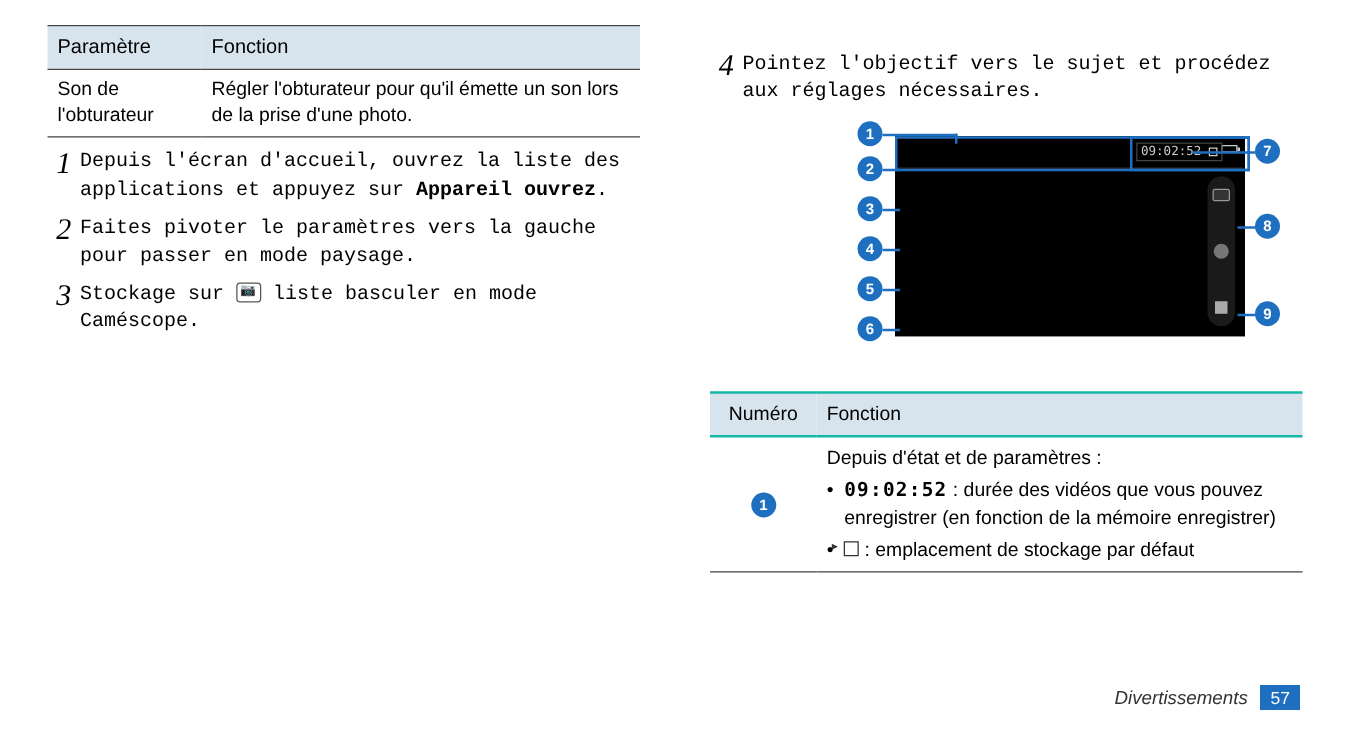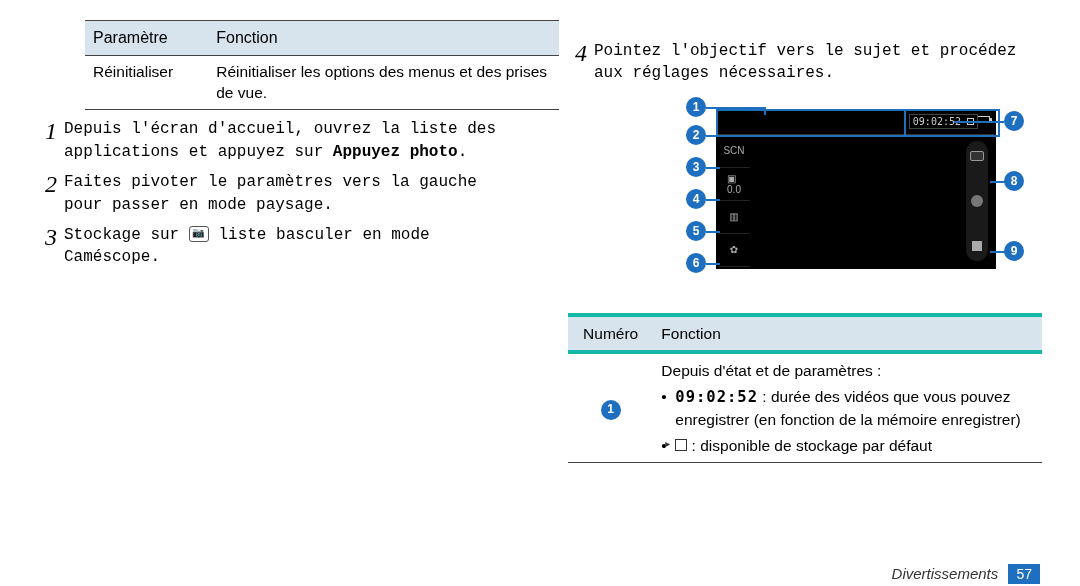--- a/index.html
+++ b/index.html
@@ -18,21 +18,20 @@
     padding: 20px 38px 20px 38px;
     position: relative;
   }
   .col-left { padding-right: 28px; }
   .col-right { padding-left: 28px; padding-top: 40px; }
 
   table.param {
     width: 100%;
     border-collapse: collapse;
     font-size: 15.5px;
-    margin-left: 47px;
   }
   table.param th, table.param td {
     border-top: 1px solid #444;
     border-bottom: 1px solid #444;
     padding: 6px 8px 6px 8px;
     text-align: left;
     vertical-align: top;
     line-height: 1.35;
   }
   table.param th {
@@ -156,21 +155,21 @@
   }
 
   
   table.num {
     width: 100%;
     border-collapse: collapse;
     font-size: 15.5px;
     margin-top: 6px;
   }
   table.num th, table.num td {
-    border-top: 4px solid #14b8a6;
+    border-top: 2px solid #14b8a6;
     border-bottom: 1px solid #444;
     padding: 6px 8px;
     text-align: left;
     vertical-align: top;
     line-height: 1.4;
   }
   table.num th { background: #d7e4ee; font-weight: 400; }
   table.num .nc { width: 18%; text-align: center; vertical-align: middle; }
   .bullet-list li { list-style: none; position: relative; padding-left: 14px; margin-top: 4px; }
   .bullet-list li::before { content: "•"; position: absolute; left: 0; top: 0; }
@@ -179,21 +178,21 @@
     display: inline-block;
     width: 12px; height: 12px;
     border: 1.5px solid #333;
     vertical-align: middle;
     position: relative; top: -1px;
   }
   .diskglyph::before { content:"▸"; position:absolute; left:-11px; top:-3px; font-size:10px; color:#333; }
 
   .footer {
     position: absolute;
-    bottom: 2px; right: 40px;
+    bottom: 18px; right: 40px;
     font-size: 15px;
     font-style: italic;
     color: #333;
   }
   .footer .pn {
     display: inline-block;
     background: #1e6fc0;
     color: #fff;
     font-style: normal;
     padding: 2px 8px;
@@ -213,31 +212,31 @@
 <div class="col col-left">
   <table class="param">
     <thead>
       <tr>
         <th class="c1">Paramètre</th>
         <th>Fonction</th>
       </tr>
     </thead>
     <tbody>
       <tr>
-        <td>Réinitialiser</td>
-        <td>Réinitialiser les options des menus et des prises de vue.</td>
+        <td>Son de l'obturateur</td>
+        <td>Régler l'obturateur pour qu'il émette un son lors de la prise d'une photo.</td>
       </tr>
     </tbody>
   </table>
 
 
   <div class="step">
     <div class="num">1</div>
     <div class="txt">
-      <span>Depuis l'écran d'accueil, ouvrez la liste des applications et appuyez sur </span><b>Appuyez photo</b><span>.</span>
+      <span>Depuis l'écran d'accueil, ouvrez la liste des applications et appuyez sur </span><b>Appareil ouvrez</b><span>.</span>
     </div>
   </div>
 
   <div class="step">
     <div class="num">2</div>
     <div class="txt">Faites pivoter le paramètres vers la gauche pour passer en mode paysage.</div>
   </div>
 
   <div class="step">
     <div class="num">3</div>
@@ -257,26 +256,20 @@
   <div class="diagram-wrap">
     <div class="camscreen">
       <div class="topstrip">
         <div class="bluebox-top" style="left:-2px; top:-2px; width:284px; height:28px;"></div>
         <div class="batt"></div>
         <div class="time-batt">
           <span>09:02:52</span>
             <span style="display:inline-block;width:7px;height:7px;border:1px solid #ccc;margin-left:2px;"></span>
         </div>
         <div class="bluebox-top" style="left:186px; top:-2px; width:96px; height:28px;"></div>
-      </div>
-      <div class="leftstrip">
-        <span>SCN</span>
-        <span>▣<br>0.0</span>
-        <span>▥</span>
-        <span>✿</span>
       </div>
       <div class="rightcol">
         <div class="mode-ph"></div>
         <div class="mode-rec"></div>
         <div class="mode-stop"></div>
       </div>
     </div>
 
     <div class="callout" style="left:30px; top:-2px;">1</div>
     <div class="lead" style="left:50px; top:8px; width:60px; height:2px;"></div>
@@ -319,21 +312,21 @@
         <td class="nc">
           <span class="callout" style="position:static;display:inline-flex;">1</span>
         </td>
         <td>
           <span>Depuis d'état et de paramètres :</span>
           <ul class="bullet-list">
             <li>
               <span class="timeglyph">09:02:52</span><span> : durée des vidéos que vous pouvez enregistrer (en fonction de la mémoire enregistrer)</span>
             </li>
             <li>
-              <span class="diskglyph"></span><span> : disponible de stockage par défaut</span>
+              <span class="diskglyph"></span><span> : emplacement de stockage par défaut</span>
             </li>
           </ul>
         </td>
       </tr>
     </tbody>
   </table>
 </div>
 
 <div class="footer">
   <span>Divertissements</span>

